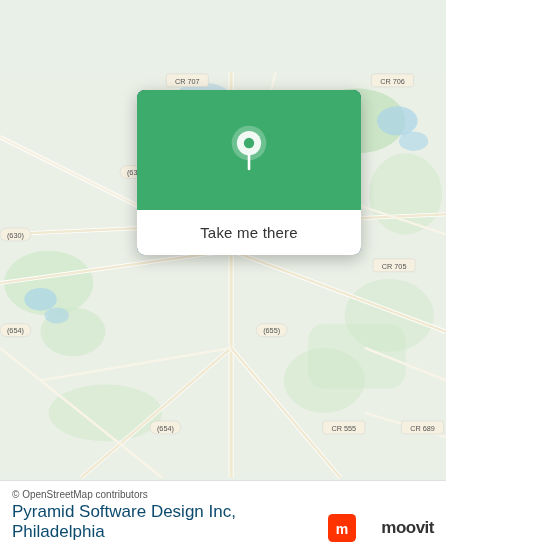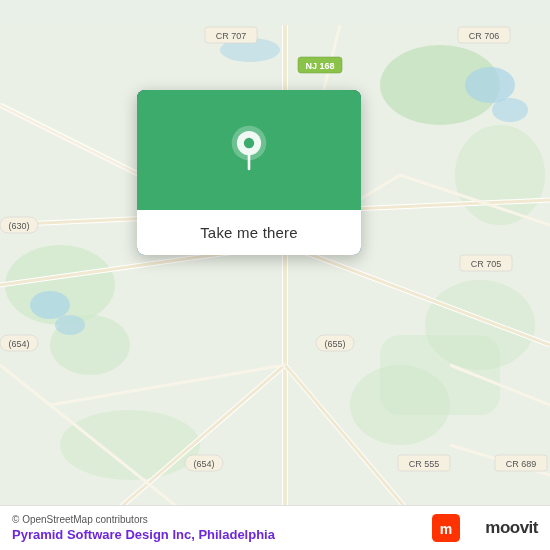--- a/index.html
+++ b/index.html
@@ -6,21 +6,21 @@
 
     body {
       width: 550px;
       height: 550px;
       overflow: hidden;
       font-family: Arial, sans-serif;
       position: relative;
     }
 
     #map-container {
-      width: 550px;
+      width: 446px;
       height: 550px;
       position: relative;
       background-color: #e8f0e8;
       overflow: hidden;
     }
 
     
     #map-svg {
       position: absolute;
       top: 0; left: 0;
@@ -87,23 +87,23 @@
       flex-direction: column;
       gap: 2px;
     }
 
     #osm-credit {
       font-size: 10px;
       color: #555;
     }
 
     #company-name {
-      font-size: 13px;
-      color: #6d28d9;
-      font-weight: 700;
+      font-size: 17px;
+      color: #0c4a6e;
+      font-weight: 400;
     }
 
     #moovit-logo {
       display: flex;
       align-items: center;
       gap: 4px;
     }
 
     #moovit-logo-text {
       font-size: 18px;

